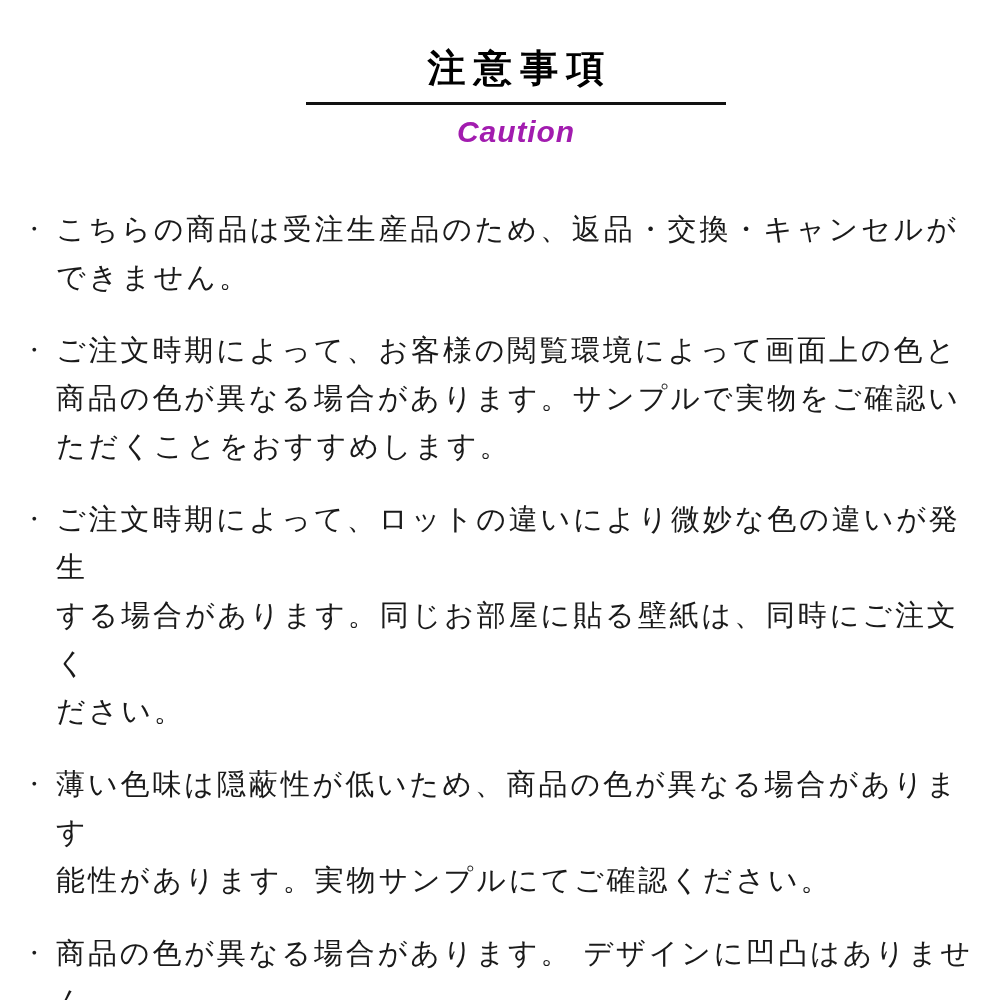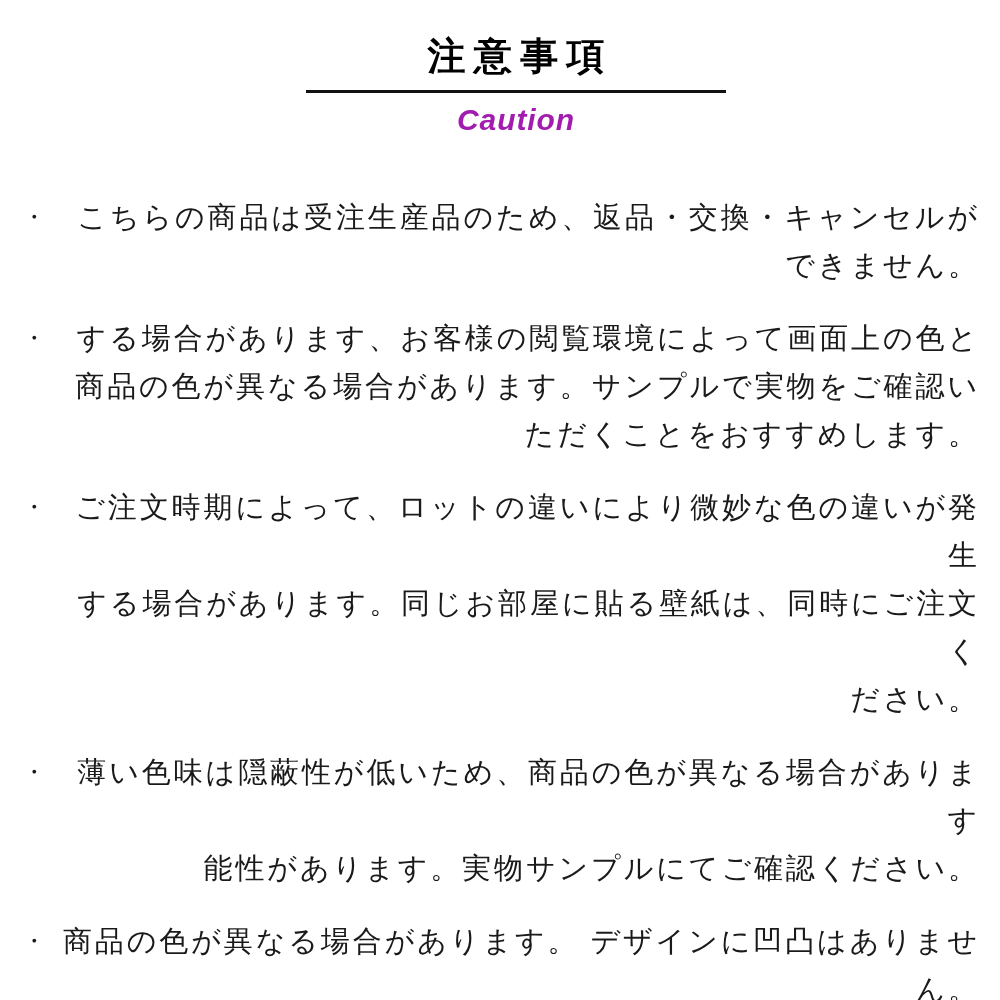--- a/index.html
+++ b/index.html
@@ -10,21 +10,21 @@
   }
   .page {
     width: 1000px;
     height: 1000px;
     background: #ffffff;
     color: #1a1a1a;
     overflow: hidden;
   }
   header {
     text-align: center;
-    margin-top: 34px;
+    margin-top: 46px;
     padding-left: 32px;
   }
   .title {
     font-size: 38px;
     font-weight: 700;
     color: #000000;
     letter-spacing: 0.22em;
     text-indent: 0.22em; 
     line-height: 1.2;
   }
@@ -59,21 +59,20 @@
     color: #1a1a1a;
     text-align: left;
   }
   .item-text {
     flex: 1 1 auto;
     font-size: 29px;
     line-height: 48px;
     letter-spacing: 0.10em;
     color: #1a1a1a;
     white-space: pre-line;
-    text-align: right;
   }
 </style>
 </head>
 <body>
 
 <div class="page">
 
   <header>
     <h1 class="title">注意事項</h1>
     <div class="divider"></div>
@@ -81,21 +80,21 @@
   </header>
 
   <ul class="caution-list">
     <li>
       <span class="bullet">・</span>
       <span class="item-text">こちらの商品は受注生産品のため、返品・交換・キャンセルが
 できません。</span>
     </li>
     <li>
       <span class="bullet">・</span>
-      <span class="item-text">する場合があります、お客様の閲覧環境によって画面上の色と
+      <span class="item-text">ご注文時期によって、お客様の閲覧環境によって画面上の色と
 商品の色が異なる場合があります。サンプルで実物をご確認い
 ただくことをおすすめします。</span>
     </li>
     <li>
       <span class="bullet">・</span>
       <span class="item-text">ご注文時期によって、ロットの違いにより微妙な色の違いが発生
 する場合があります。同じお部屋に貼る壁紙は、同時にご注文く
 ださい。</span>
     </li>
     <li>

